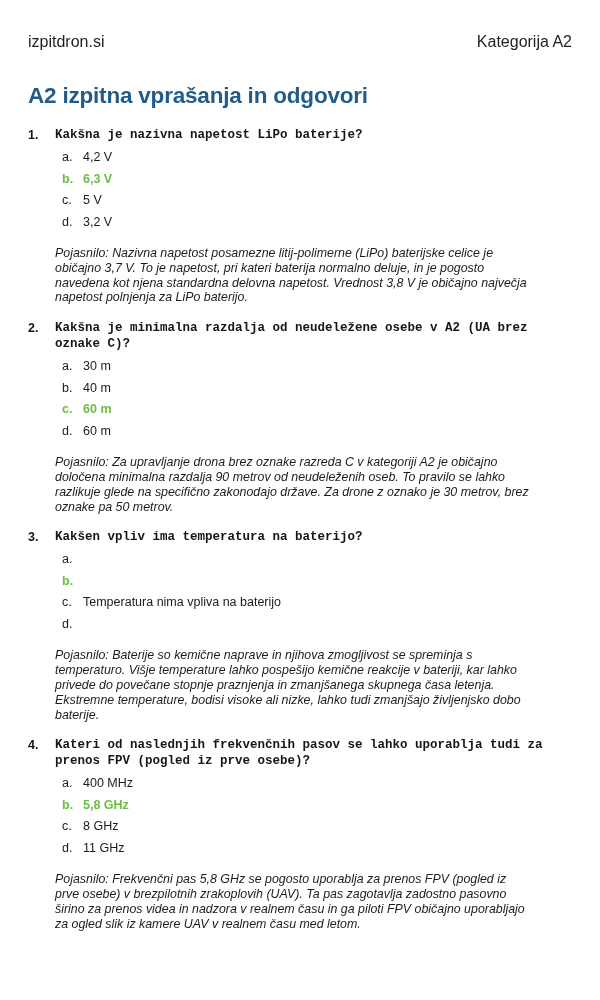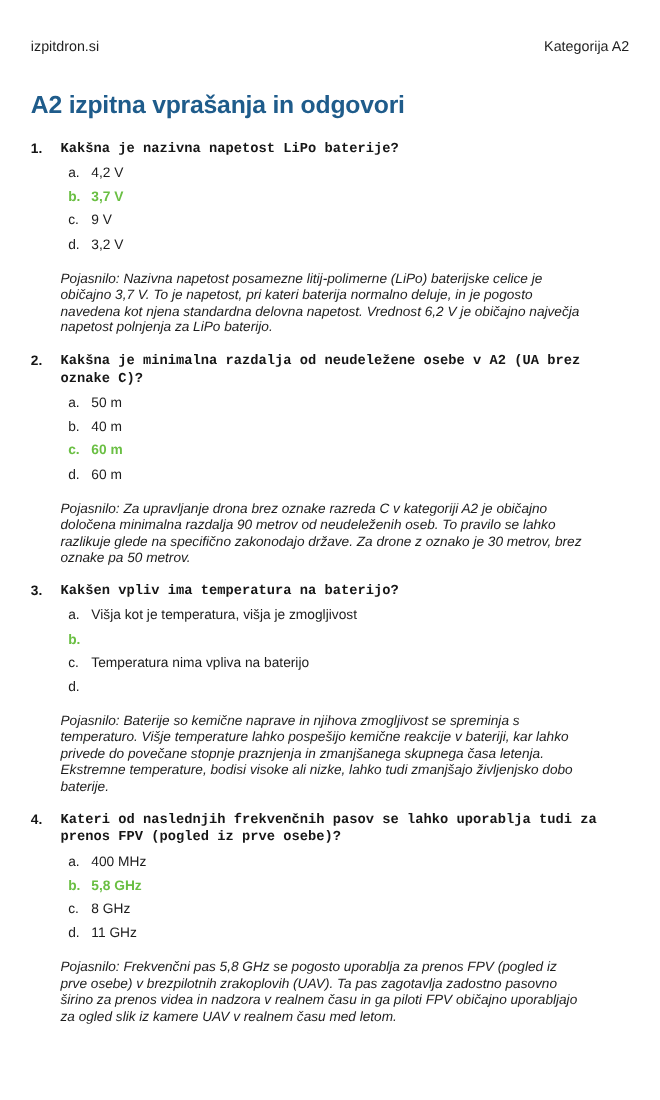--- a/index.html
+++ b/index.html
@@ -6,21 +6,21 @@
   body {
     width: 600px; height: 1000px; overflow: hidden;
     font-family: "Liberation Sans", sans-serif;
     color: #1b1b1b;
     -webkit-font-smoothing: antialiased;
   }
   .page { padding: 35px 28px 0 28px; box-sizing: border-box; }
 
   .doc-header {
     display: flex; justify-content: space-between; align-items: baseline;
-    font-size: 13px; line-height: 14px; color: #1f1f1f;
+    font-size: 16px; line-height: 14px; color: #1f1f1f;
     margin-bottom: 33px;
   }
 
   .page-title {
     color: #1f5c8b;
     font-size: 22.5px; line-height: 28px; font-weight: bold;
     letter-spacing: -0.2px;
     margin: 12px 0 17px 0;
   }
 
@@ -71,43 +71,43 @@
       <span class="q-num">1.</span>
       <span class="q-text">Kakšna je nazivna napetost LiPo baterije?</span>
     </div>
     <div class="options">
       <div class="option">
         <span class="opt-letter">a.</span>
         <span>4,2 V</span>
       </div>
       <div class="option correct">
         <span class="opt-letter">b.</span>
-        <span>3,7 V</span>
+        <span>6,3 V</span>
       </div>
       <div class="option">
         <span class="opt-letter">c.</span>
-        <span>9 V</span>
+        <span>5 V</span>
       </div>
       <div class="option">
         <span class="opt-letter">d.</span>
         <span>3,2 V</span>
       </div>
     </div>
-    <p class="explanation">Pojasnilo: Nazivna napetost posamezne litij-polimerne (LiPo) baterijske celice je običajno 3,7 V. To je napetost, pri kateri baterija normalno deluje, in je pogosto navedena kot njena standardna delovna napetost. Vrednost 6,2 V je običajno največja napetost polnjenja za LiPo baterijo.</p>
+    <p class="explanation">Pojasnilo: Nazivna napetost posamezne litij-polimerne (LiPo) baterijske celice je običajno 3,7 V. To je napetost, pri kateri baterija normalno deluje, in je pogosto navedena kot njena standardna delovna napetost. Vrednost 3,8 V je običajno največja napetost polnjenja za LiPo baterijo.</p>
   </div>
 
   <div class="question">
     <div class="q-head">
       <span class="q-num">2.</span>
       <span class="q-text">Kakšna je minimalna razdalja od neudeležene osebe v A2 (UA brez oznake C)?</span>
     </div>
     <div class="options">
       <div class="option">
         <span class="opt-letter">a.</span>
-        <span>50 m</span>
+        <span>30 m</span>
       </div>
       <div class="option">
         <span class="opt-letter">b.</span>
         <span>40 m</span>
       </div>
       <div class="option correct">
         <span class="opt-letter">c.</span>
         <span>60 m</span>
       </div>
       <div class="option">
@@ -119,21 +119,20 @@
   </div>
 
   <div class="question">
     <div class="q-head">
       <span class="q-num">3.</span>
       <span class="q-text">Kakšen vpliv ima temperatura na baterijo?</span>
     </div>
     <div class="options">
       <div class="option">
         <span class="opt-letter">a.</span>
-        <span>Višja kot je temperatura, višja je zmogljivost</span>
       </div>
       <div class="option correct">
         <span class="opt-letter">b.</span>
       </div>
       <div class="option">
         <span class="opt-letter">c.</span>
         <span>Temperatura nima vpliva na baterijo</span>
       </div>
       <div class="option">
         <span class="opt-letter">d.</span>

